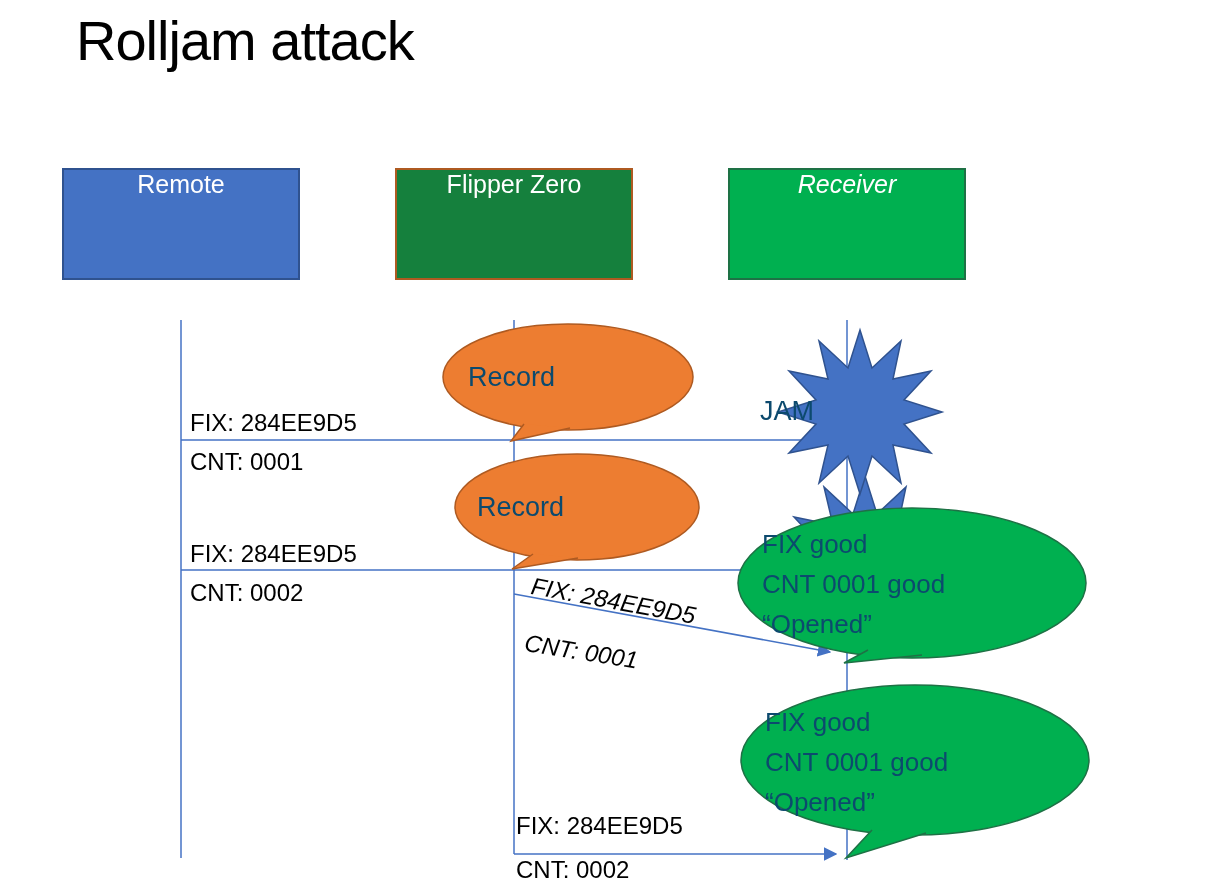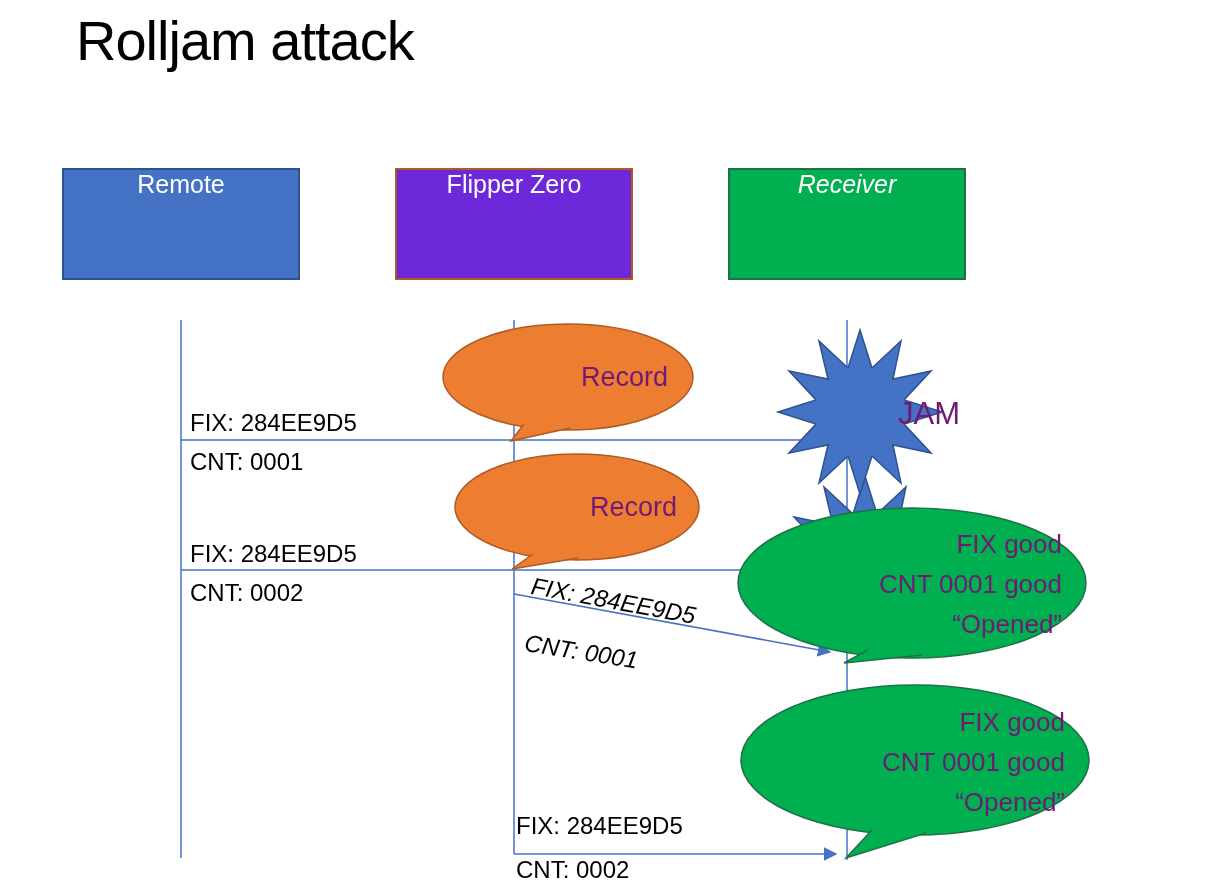--- a/index.html
+++ b/index.html
@@ -13,34 +13,34 @@
     position:absolute; left:76px; top:8px;
     font-size:56px; font-weight:400; color:#000;
     letter-spacing:-1px; white-space:nowrap;
   }
   .actor {
     position:absolute; width:238px; height:112px;
     display:flex; justify-content:center;
     color:#ffffff; font-size:25px;
   }
   .actor-remote   { left:62px;  top:168px; background:#4472C4; border:2px solid #2F528F; }
-  .actor-flipper  { left:395px; top:168px; background:#6d28d9; border:2px solid #AE5A21; }
+  .actor-flipper  { left:395px; top:168px; background:#15803d; border:2px solid #AE5A21; }
   .actor-receiver { left:728px; top:168px; background:#00B050; border:2px solid #1E7145;font-style:italic; }
   svg.layer { position:absolute; left:0; top:0; }
   .lifeline { stroke:#4472C4; stroke-width:1.5; }
   .msg      { stroke:#4472C4; stroke-width:1.5; }
   .label {
     position:absolute; font-size:24px; color:#000; white-space:nowrap;
   }
   .rot { transform-origin:left top; }
   .bubble-text {
-    position:absolute; color:#701a75; text-align:right; white-space:nowrap;
+    position:absolute; color:#0c4a6e; text-align:left; white-space:nowrap;
   }
   .record-text { font-size:27px; width:200px; }
-  .jam-text    { font-size:31px; width:200px; }
+  .jam-text    { font-size:27px; width:200px; }
   .result-text { font-size:26px; width:300px; line-height:40px; }
 </style>
 </head>
 <body>
 
 <div class="canvas">
 
   <div class="title">Rolljam attack</div>
 
   <svg class="layer" width="1231" height="892" viewBox="0 0 1231 892">

